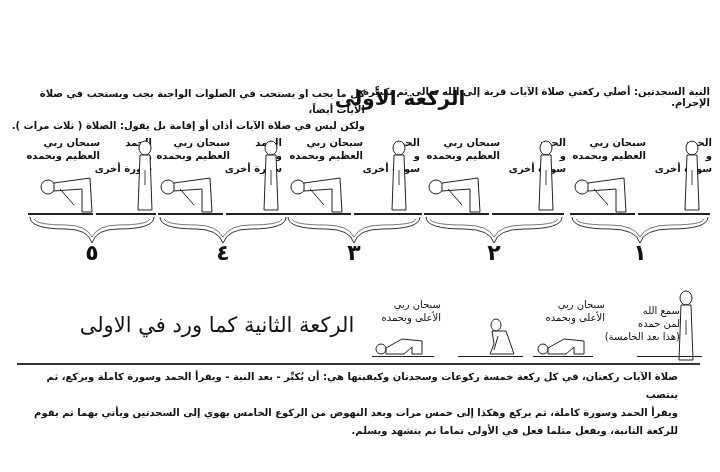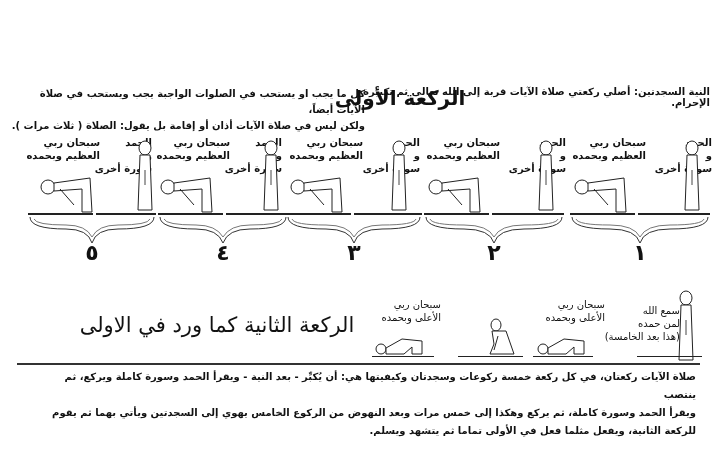--- a/index.html
+++ b/index.html
@@ -7,21 +7,21 @@
     .abs { position: absolute; }
     .rtl { direction: rtl; }
     .title { left: 300px; top: 38px; width: 200px; text-align: center; font-size: 20px; font-weight: bold; text-underline-offset: 4px; margin-top: 48px; }
     .intent { right: 10px; top: 86px; width: 360px; font-size: 10px; font-weight: bold; text-align: right; }
     .note { left: 10px; top: 86px; width: 355px; font-size: 10px; font-weight: bold; text-align: right; line-height: 16px; }
     .lbl { font-size: 10px; font-weight: bold; text-align: right; line-height: 13px; white-space: nowrap; }
     .num { font-size: 22px; font-weight: bold; text-align: center; width: 40px; }
     .floor { height: 2px; background: #222; }
     .second { left: 60px; top: 313px; width: 290px; font-size: 21px; text-align: center; font-family: "DejaVu Serif", serif; margin-left: 12px; }
     .divider { left: 17px; top: 363px; width: 683px; height: 2px; background: #333; }
-    .desc { left: 36px; top: 368px; width: 660px; font-size: 10px; font-weight: bold; text-align: right; line-height: 18px; }
+    .desc { left: 18px; top: 368px; width: 660px; font-size: 10px; font-weight: bold; text-align: right; line-height: 18px; }
     svg { position: absolute; overflow: visible; }
   </style>
 </head>
 <body>
 
 <div class="abs title rtl">الركعة الأولى</div>
 
 <div class="abs intent rtl">النية السجدتين: أصلي ركعتي صلاة الآيات قربة إلى الله تعالى ثم تكبيرة الإحرام.</div>
 
 <div class="abs note rtl">

